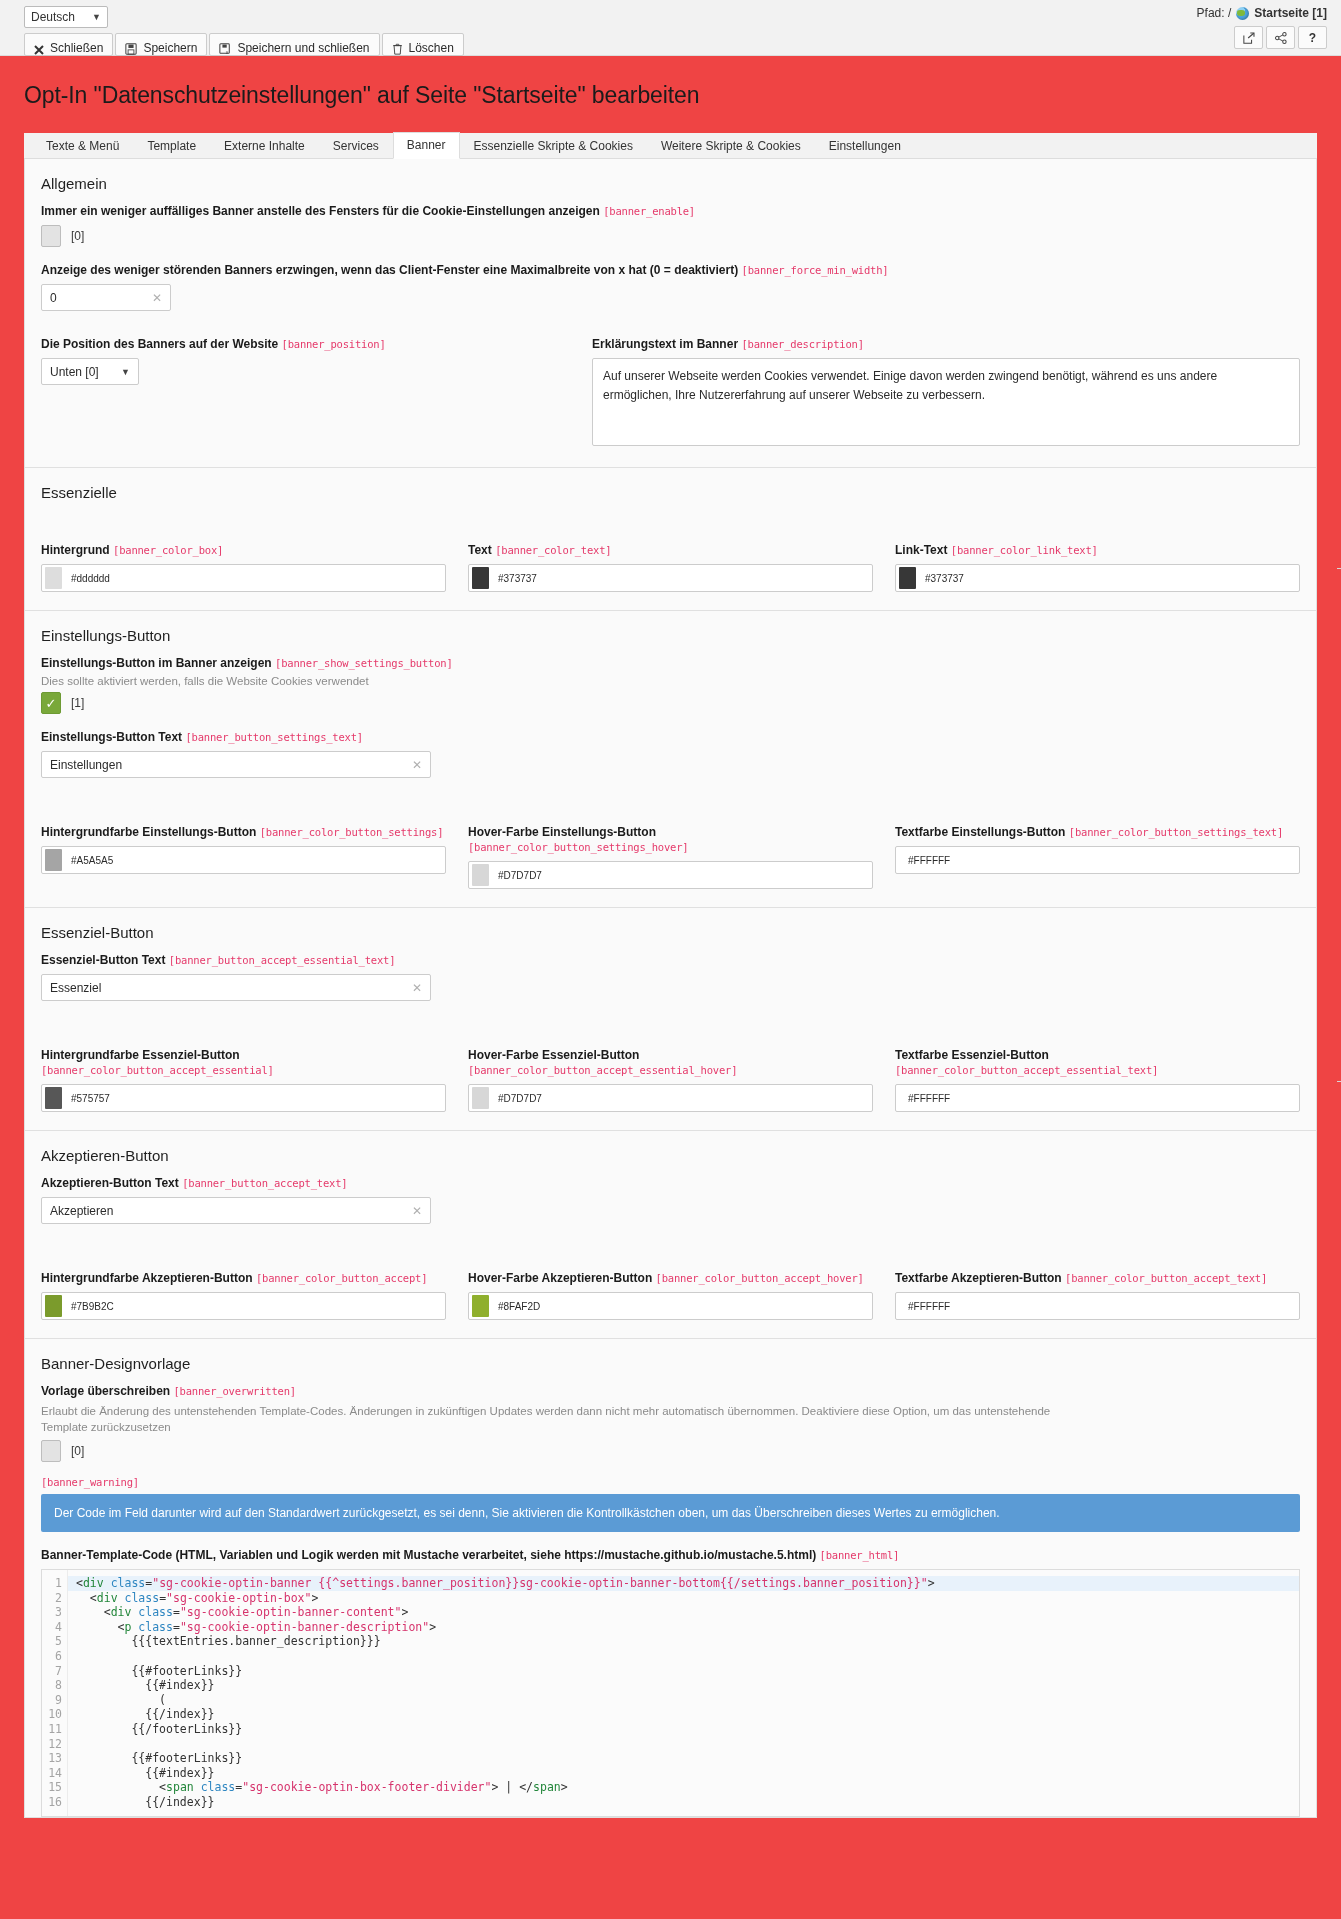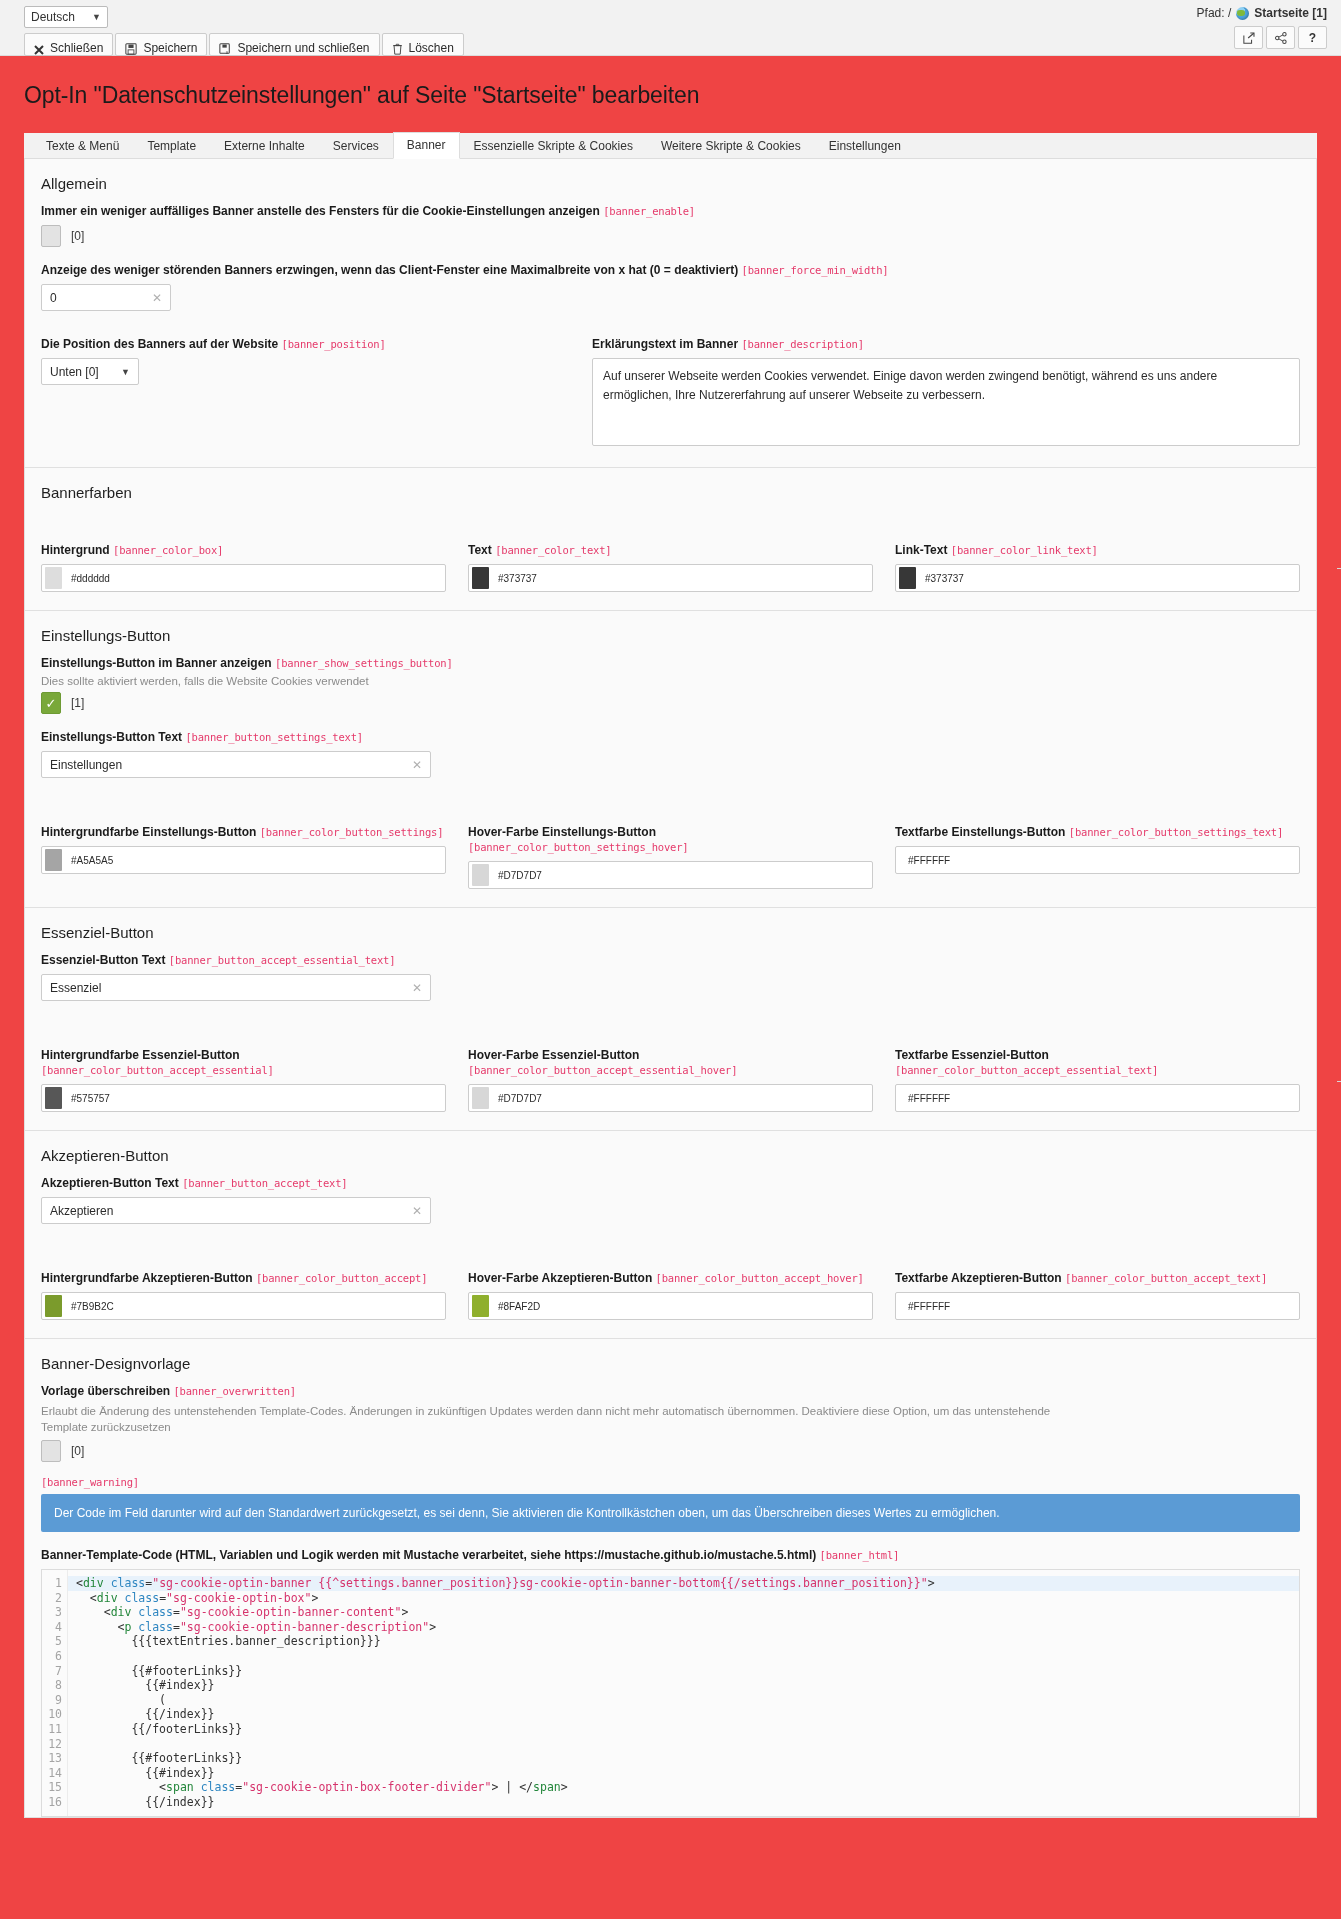--- a/index.html
+++ b/index.html
@@ -399,21 +399,21 @@
           <div class="lbl">
             <span>Erklärungstext im Banner</span>
             <span class="key">[banner_description]</span>
           </div>
           <textarea class="ta" style="">Auf unserer Webseite werden Cookies verwendet. Einige davon werden zwingend benötigt, während es uns andere ermöglichen, Ihre Nutzererfahrung auf unserer Webseite zu verbessern.</textarea>
         </div>
       </div>
     </div>
 
     <div class="fs">
-      <h2>Bannerfarben</h2>
+      <h2>Essenzielle</h2>
       <div class="triple">
         <div>
           <div class="lbl">
             <span>Hintergrund</span>
             <span class="key">[banner_color_box]</span>
           </div>
           <div class="colorfield">
             <span class="sw" style="background:#dddddd"></span>
             <span>#dddddd</span>
           </div>

